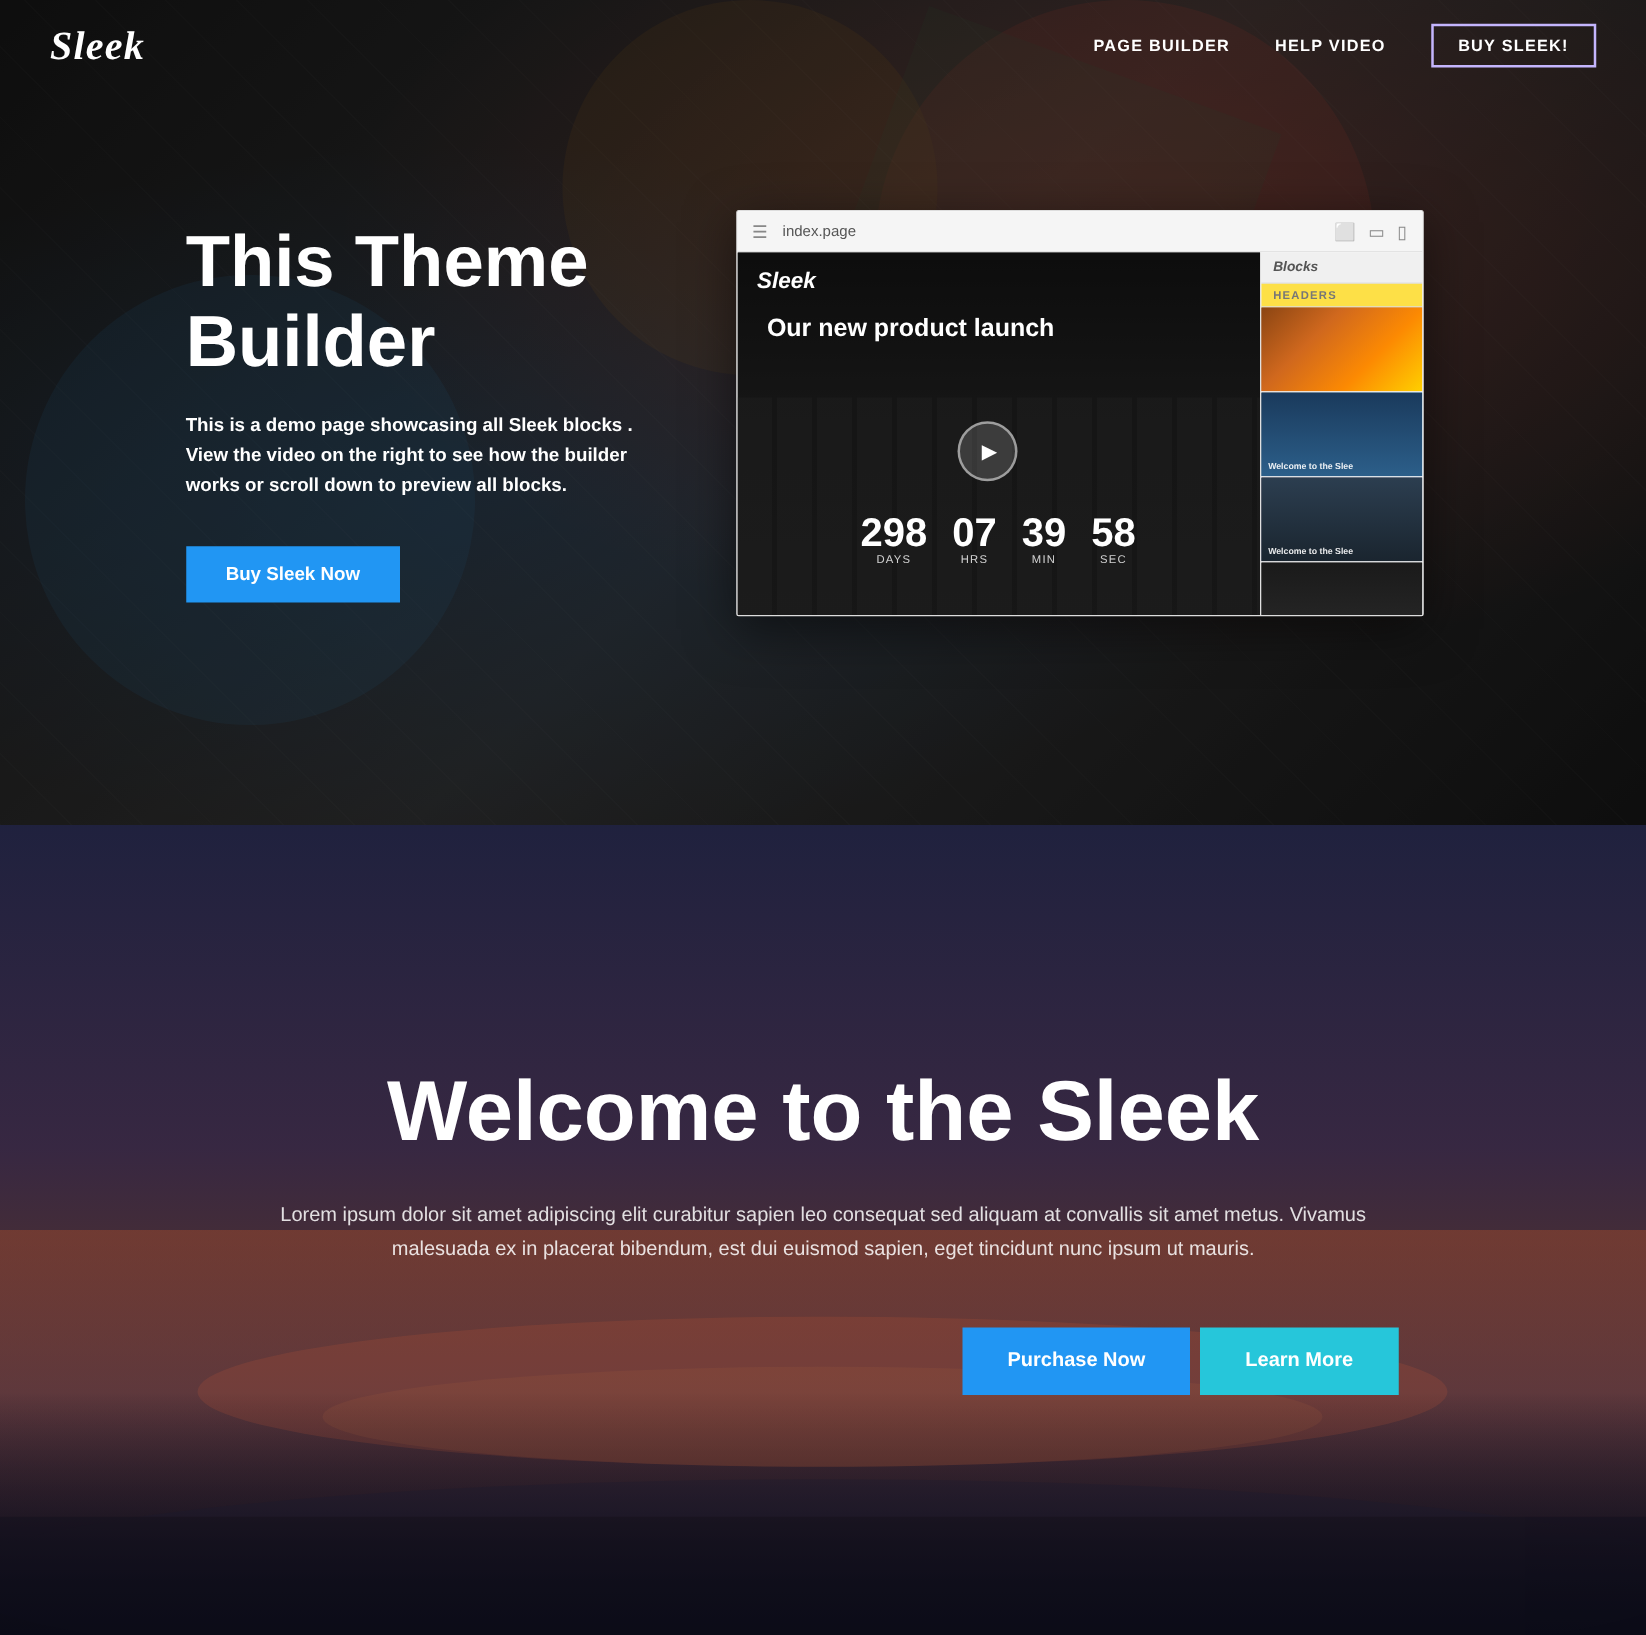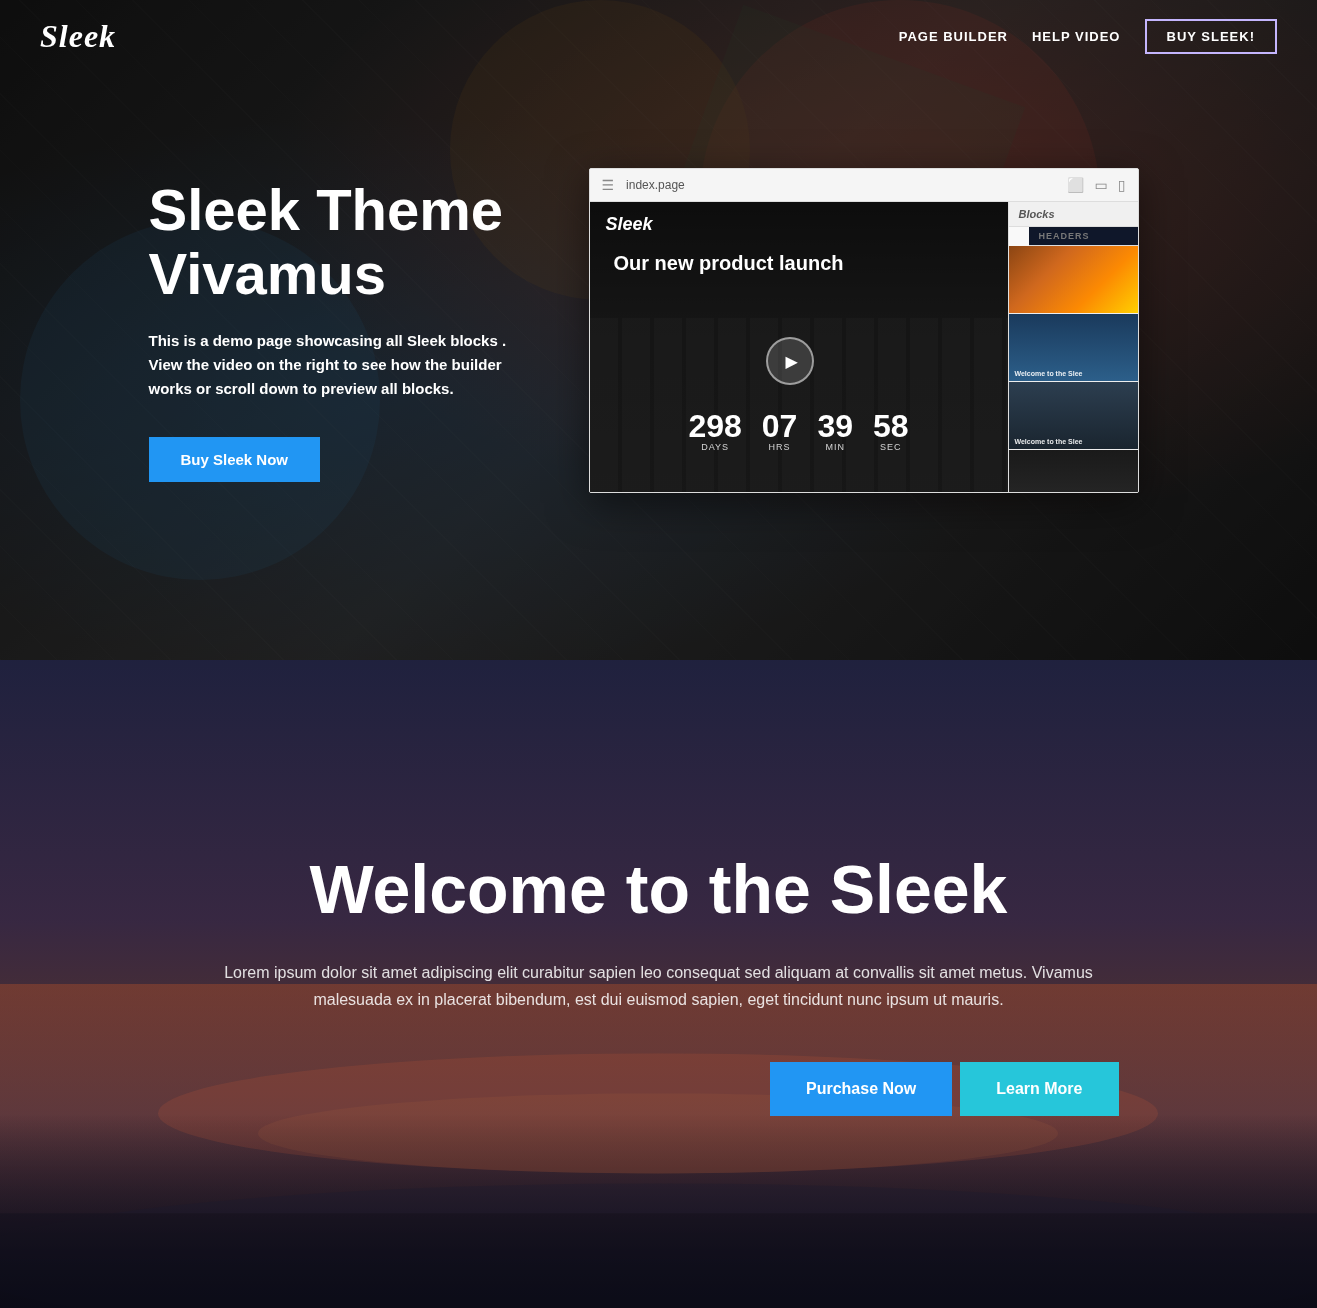--- a/index.html
+++ b/index.html
@@ -26,21 +26,21 @@
       font-style: italic;
       font-size: 32px;
       color: #fff;
       font-weight: bold;
       letter-spacing: 1px;
     }
 
     nav {
       display: flex;
       align-items: center;
-      gap: 24px;
+      gap: 36px;
     }
 
     .nav-link {
       color: #fff;
       text-decoration: none;
       font-size: 13px;
       font-weight: 700;
       letter-spacing: 1px;
       text-transform: uppercase;
     }
@@ -465,21 +465,21 @@
       <circle cx="200" cy="400" r="180" fill="#3498db" opacity="0.4"></circle>
       <circle cx="600" cy="150" r="150" fill="#f39c12" opacity="0.3"></circle>
       <rect x="700" y="50" width="300" height="200" fill="#27ae60" opacity="0.2" transform="rotate(20,850,150)"></rect>
     </svg>
   </div>
   <div class="hero-overlay"></div>
 
   <div class="hero-content">
 
     <div class="hero-left">
-      <h1 class="hero-title">Sleek Theme Vivamus</h1>
+      <h1 class="hero-title">This Theme Builder</h1>
       <p class="hero-desc">This is a demo page showcasing all Sleek blocks . View the video on the right to see how the builder works or scroll down to preview all blocks.</p>
       <button class="hero-btn">Buy Sleek Now</button>
     </div>
 
     <div class="hero-right">
       <div class="builder-preview">
 
         <div class="builder-toolbar">
           <span class="toolbar-icon">☰</span>
           <span class="toolbar-url">index.page</span>
@@ -519,21 +519,21 @@
               </div>
               <div class="countdown-item">
                 <div class="countdown-num">58</div>
                 <div class="countdown-label">SEC</div>
               </div>
             </div>
           </div>
 
           <div class="builder-sidebar">
             <div class="sidebar-header">Blocks</div>
-            <div style="background:#0f172a;padding:4px 10px;font-size:9px;font-weight:700;color:#777;letter-spacing:1px;border-bottom:1px solid #ddd;margin-left:20px;">HEADERS</div>
+            <div style="background:#fde047;padding:4px 10px;font-size:9px;font-weight:700;color:#777;letter-spacing:1px;border-bottom:1px solid #ddd;">HEADERS</div>
 
             <div class="sidebar-item si-1">
 
               <div style="position:absolute;inset:0;background:linear-gradient(135deg,#8B4513,#D2691E,#FF8C00,#FFD700);opacity:0.9;"></div>
             </div>
             <div class="sidebar-item si-2">
               <div style="position:absolute;inset:0;background:linear-gradient(180deg,#1a3a5c,#2c5f8a);"></div>
               <div class="si-text">Welcome to the Slee</div>
             </div>
             <div class="sidebar-item si-3">

